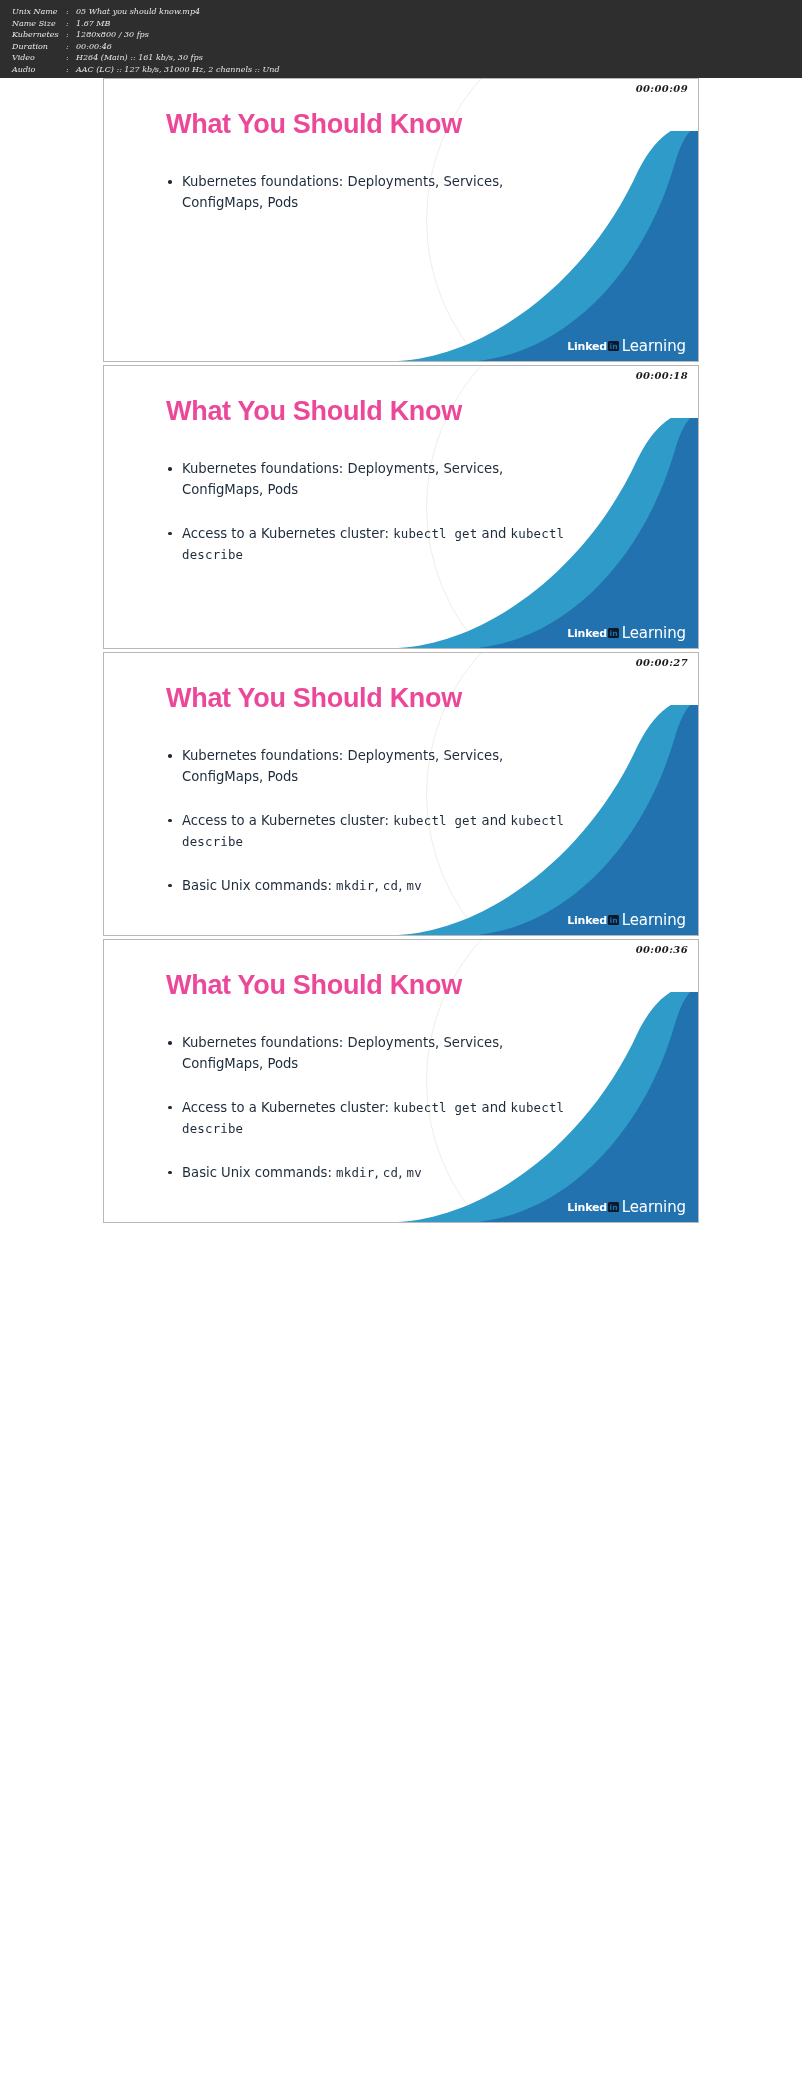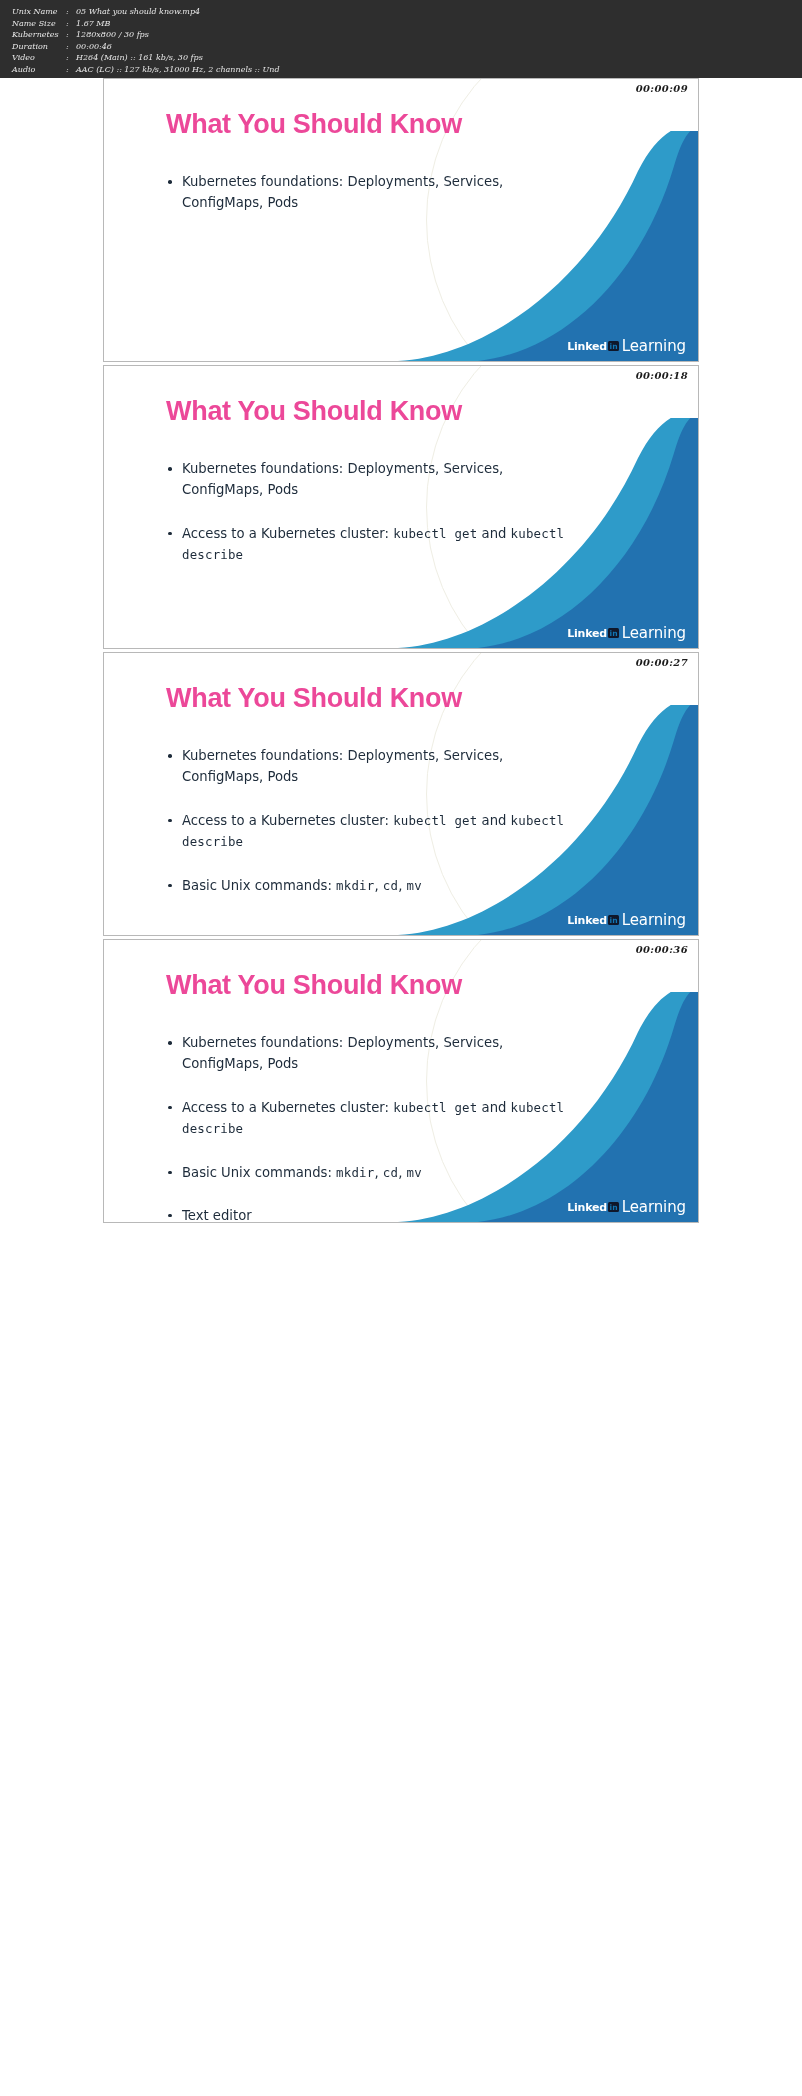--- a/index.html
+++ b/index.html
@@ -289,21 +289,20 @@
           <path d="M360,230 L60,230 C150,225 250,150 300,40 C318,5 335,-5 360,-10 Z" fill="#2e9bc9"></path>
           <path d="M360,230 L140,230 C230,220 305,140 336,35 C344,8 350,0 360,-6 Z" fill="#2272b0"></path>
         </svg>
       </div>
       <div class="timestamp">00:00:36</div>
       <div class="slide-title">What You Should Know</div>
       <ul class="bullets">
         <li class="bullet"><span>Kubernetes foundations: Deployments, Services, ConfigMaps, Pods</span></li>
         <li class="bullet"><span>Access to a Kubernetes cluster: </span><span class="code">kubectl get</span><span> and </span><span class="code">kubectl describe</span></li>
         <li class="bullet"><span>Basic Unix commands: </span><span class="code">mkdir</span><span>, </span><span class="code">cd</span><span>, </span><span class="code">mv</span></li>
-        <li class="bullet"><span>Text editor</span></li>
       </ul>
       <div class="ll-logo">
         <span class="ll-word">Linked</span>
         <span class="ll-in">in</span>
         <span class="ll-learning">Learning</span>
       </div>
     </div>
   </div>
 
 </body></html>

